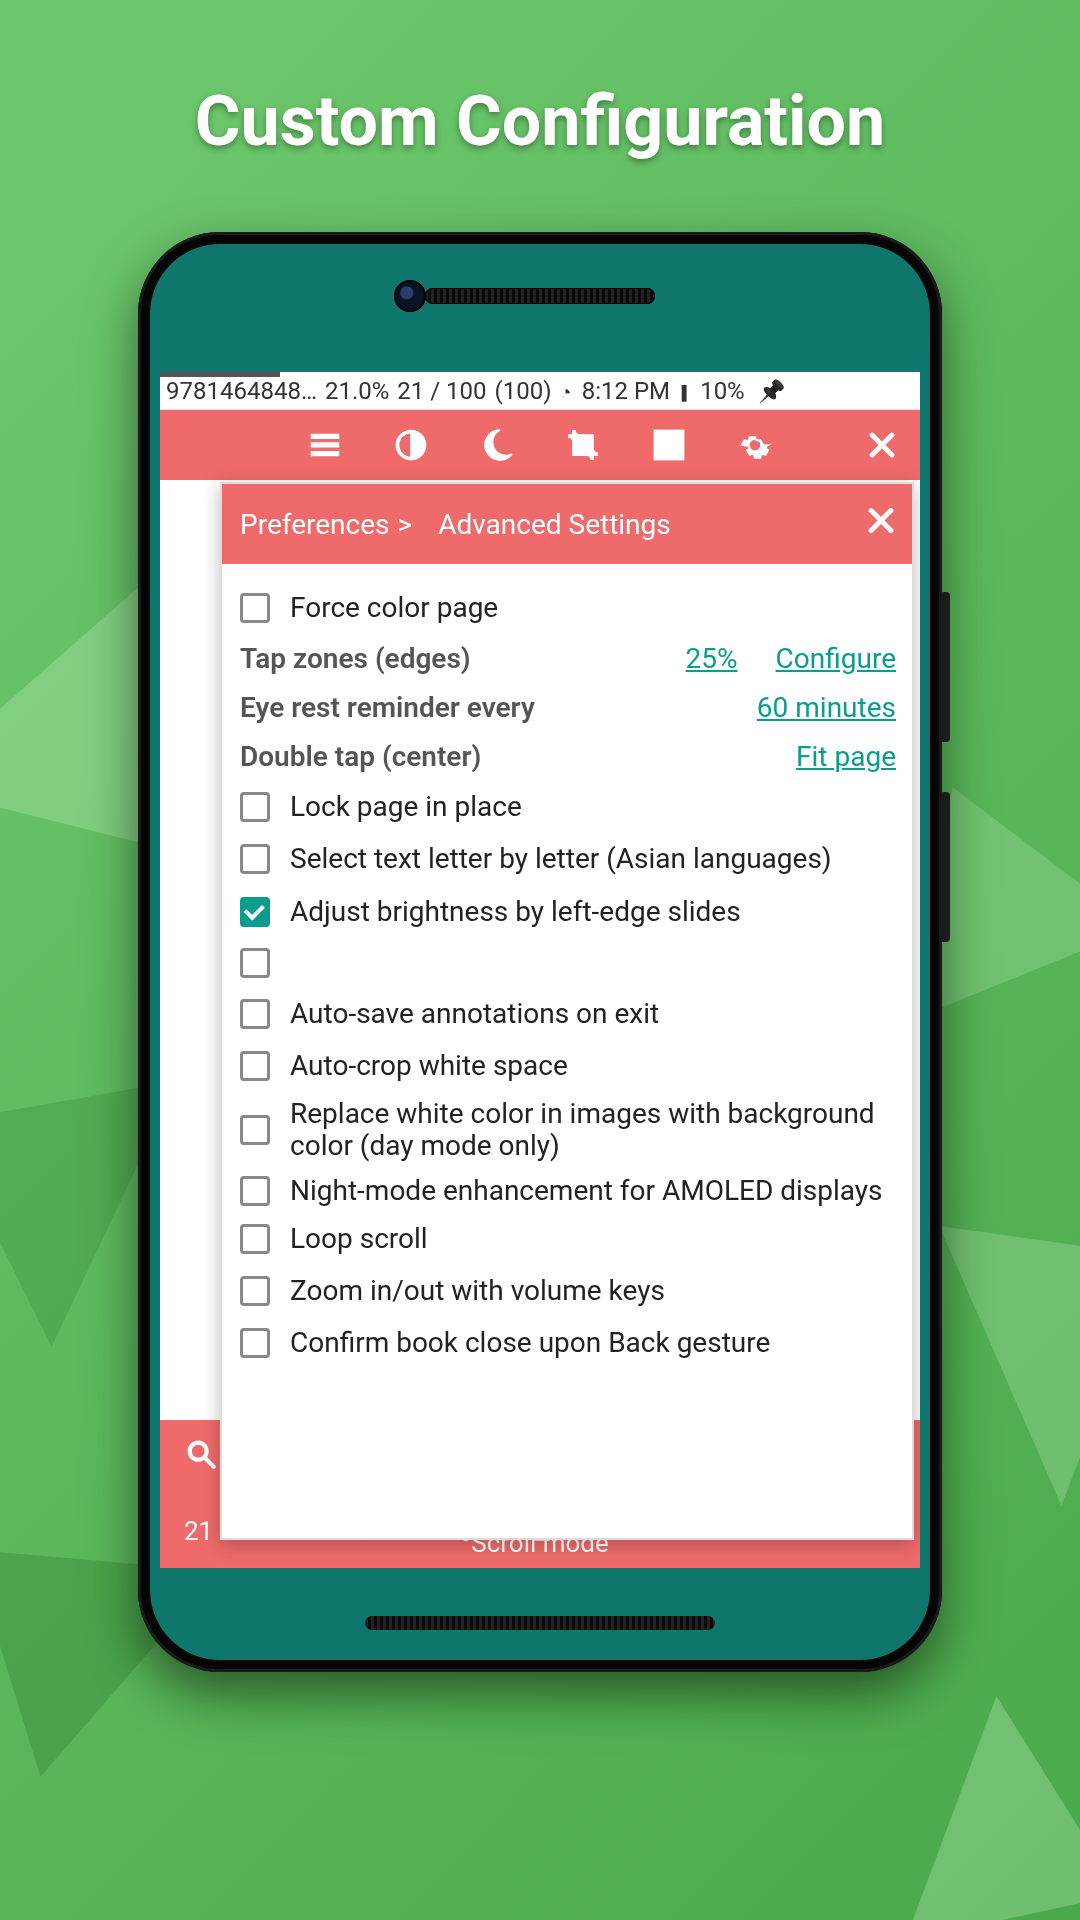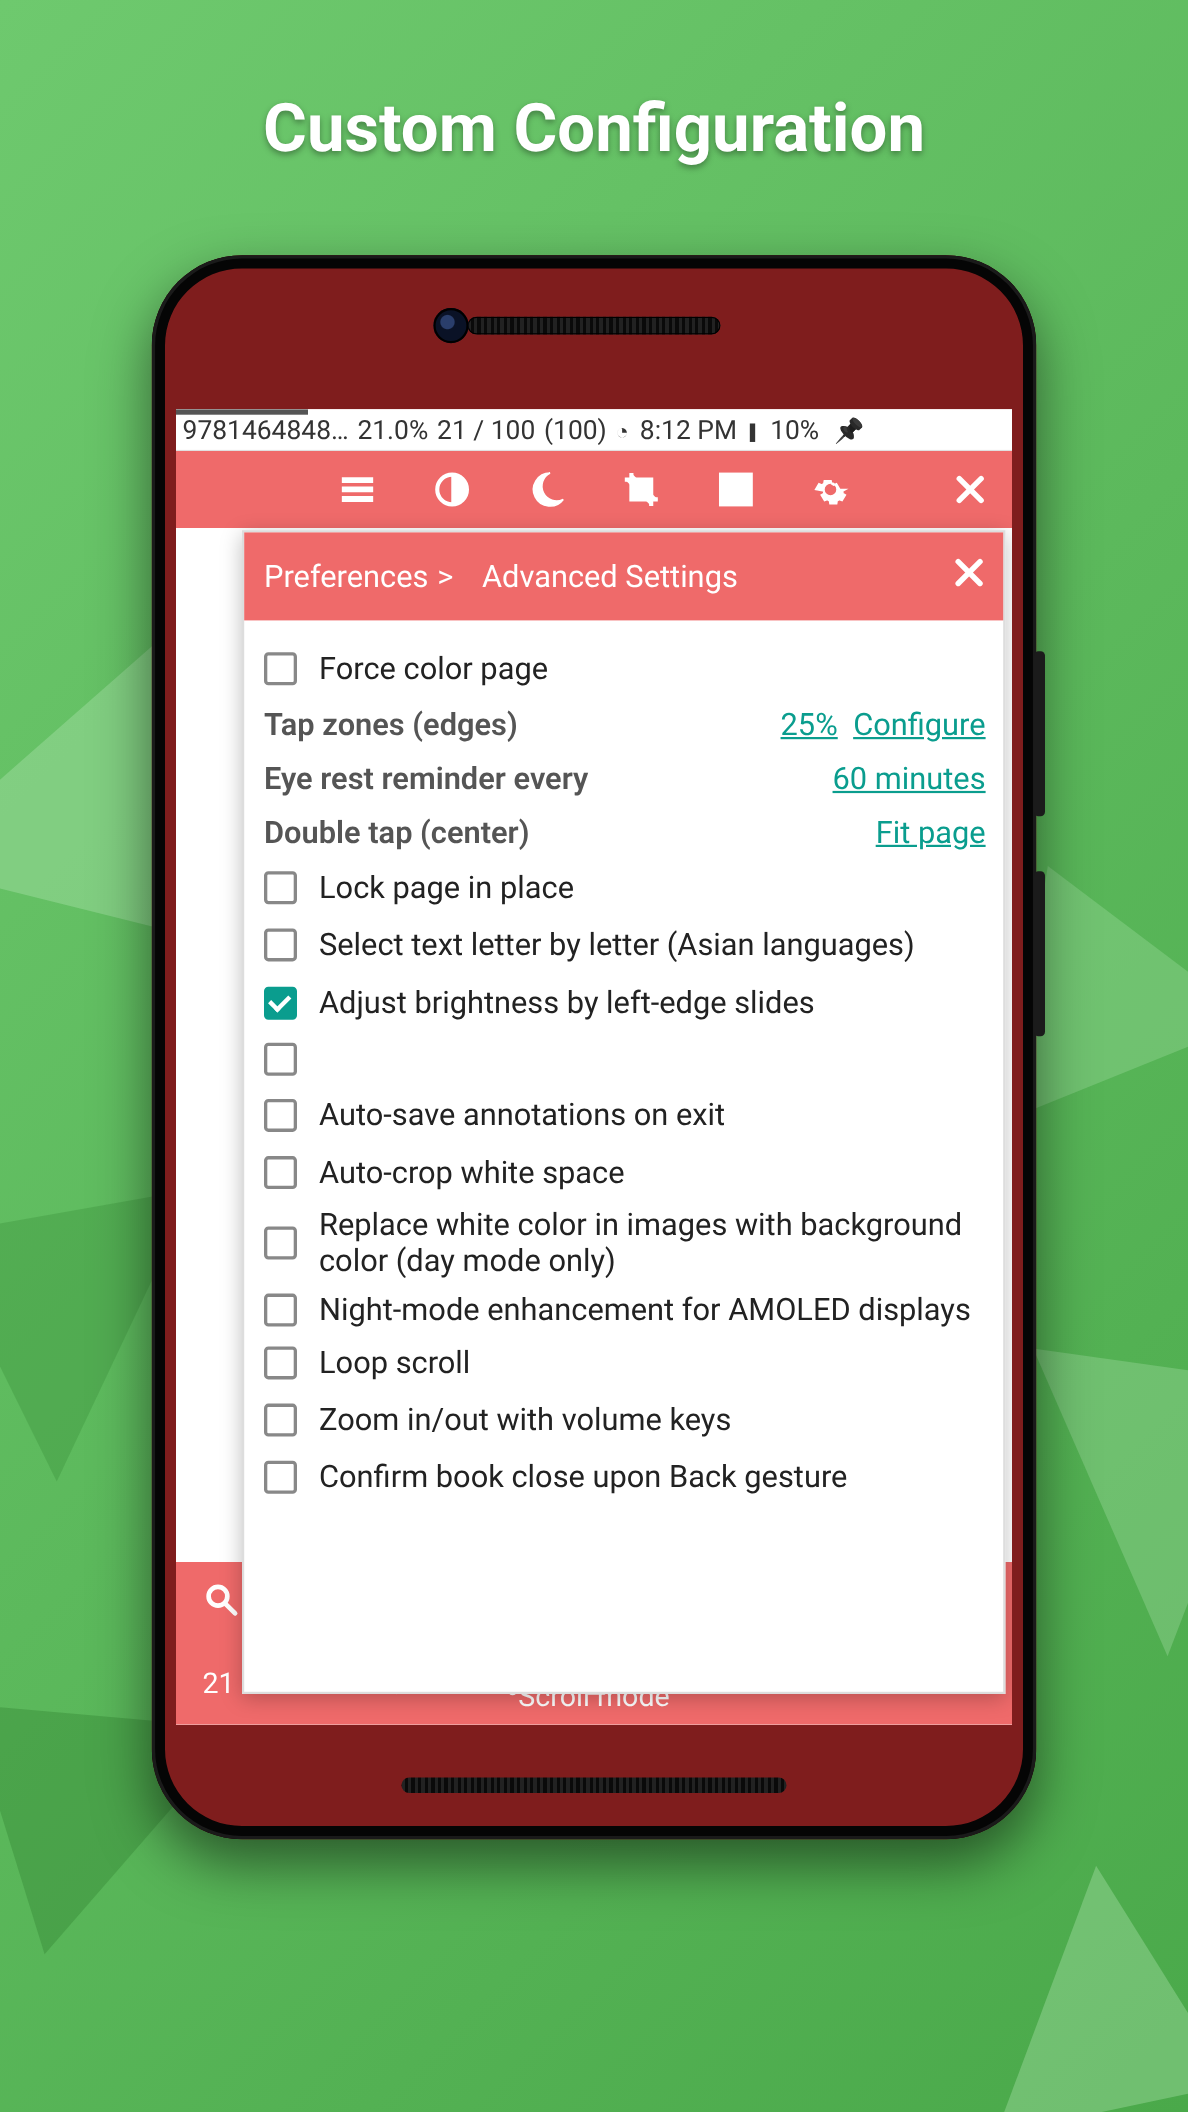--- a/index.html
+++ b/index.html
@@ -16,28 +16,28 @@
 .bg-tri { position: absolute; width: 0; height: 0; opacity: 0.35; }
 .t1 { left: -60px; top: 560px; border-left: 180px solid transparent; border-right: 70px solid transparent; border-bottom: 260px solid #b6e7b6; transform: rotate(14deg); }
 .t2 { left: -40px; top: 1100px; border-left: 70px solid transparent; border-right: 170px solid transparent; border-top: 240px solid #3a8f3a; transform: rotate(-10deg); }
 .t3 { right: -30px; top: 780px; border-left: 120px solid transparent; border-right: 120px solid transparent; border-bottom: 200px solid #a0dca0; transform: rotate(-22deg); }
 .t4 { right: -60px; top: 1240px; border-left: 160px solid transparent; border-right: 60px solid transparent; border-top: 260px solid #c9efc9; transform: rotate(8deg); opacity: .25; }
 .t5 { left: -40px; top: 1560px; border-left: 90px solid transparent; border-right: 160px solid transparent; border-top: 220px solid #2e7d2e; transform: rotate(5deg); }
 .t6 { right: -20px; top: 1700px; border-left: 140px solid transparent; border-right: 80px solid transparent; border-bottom: 220px solid #b6e7b6; transform: rotate(-12deg); }
 
 .hero-title {
   position: absolute; left: 0; right: 0; top: 80px;
-  text-align: center; color: #fff; font-size: 61px;
+  text-align: center; color: #fff; font-size: 70px;
   text-shadow: 0 3px 6px rgba(0,0,0,.35);
 }
 
 
 .phone {
   position: absolute; left: 138px; top: 232px; width: 804px; height: 1440px;
-  background: #7f1d1d; border-radius: 82px;
+  background: #0f766e; border-radius: 82px;
   box-shadow: 0 22px 50px rgba(0,0,0,.5), inset 0 0 0 3px #1a1a1a, inset 0 0 0 12px #050505;
 }
 .phone-side-btn { position: absolute; right: -8px; background: #1b1b1b; width: 10px; border-radius: 4px; }
 .sb1 { top: 360px; height: 150px; }
 .sb2 { top: 560px; height: 150px; }
 .speaker { position: absolute; top: 56px; left: 50%; transform: translateX(-50%);
   width: 230px; height: 16px; border-radius: 10px;
   background: repeating-linear-gradient(90deg,#222 0 3px,#0a0a0a 3px 6px);
   box-shadow: inset 0 0 0 1px #000; }
 .cam { position: absolute; top: 48px; left: 256px; width: 32px; height: 32px; border-radius: 50%;
@@ -95,21 +95,21 @@
   width: 30px; height: 30px; border: 3px solid #888; border-radius: 4px; background: #fff;
   flex: none; display: flex; align-items: center; justify-content: center;
 }
 .chk-box.checked { background: #0a9d8e; border-color: #0a9d8e; }
 .chk-box.checked::after {
   content: ""; width: 14px; height: 8px; border-left: 4px solid #fff; border-bottom: 4px solid #fff;
   transform: rotate(-45deg) translate(1px,-2px);
 }
 .chk-label { line-height: 1.15; }
 
-.cfg-row { display: flex; align-items: center; padding: 8px 0; }
+.cfg-row { display: flex; align-items: center; padding: 8px 0; gap: 24px; }
 .cfg-label { flex: 1; color: #555; font-weight: 600; }
 .cfg-val { color: #0a9d8e; text-decoration: underline; margin-left: 14px; }
 
 
 .bg-reader { position: absolute; left: 0; right: 0; top: 110px; bottom: 0; background: #fff; z-index: 10; }
 .bg-text-block { position: absolute; left: 60px; top: 170px; width: 16px; height: 460px;
   background: repeating-linear-gradient(#666 0 1px, transparent 1px 10px); opacity: .5; }
 .footer-bar {
   position: absolute; left: 0; right: 0; bottom: 0; height: 148px; background: #ef6a6a;
   color: #fff; z-index: 15;

